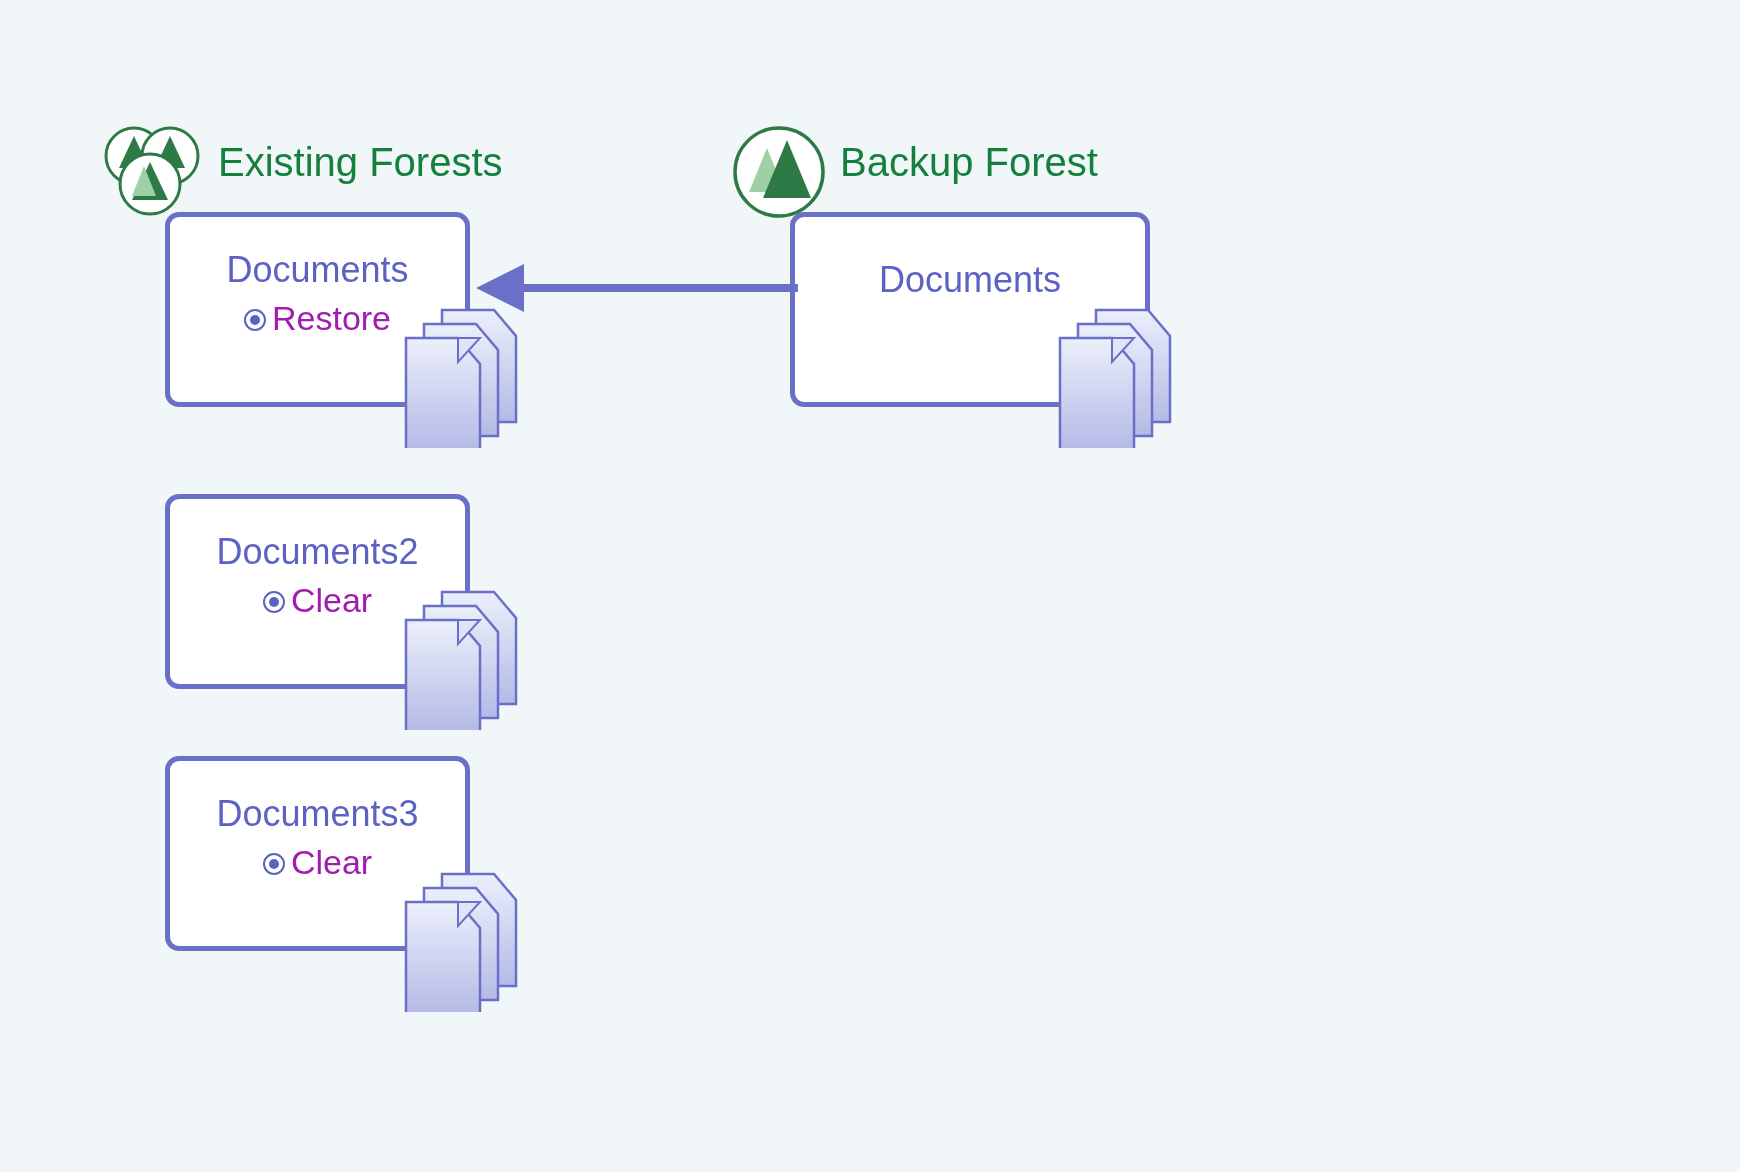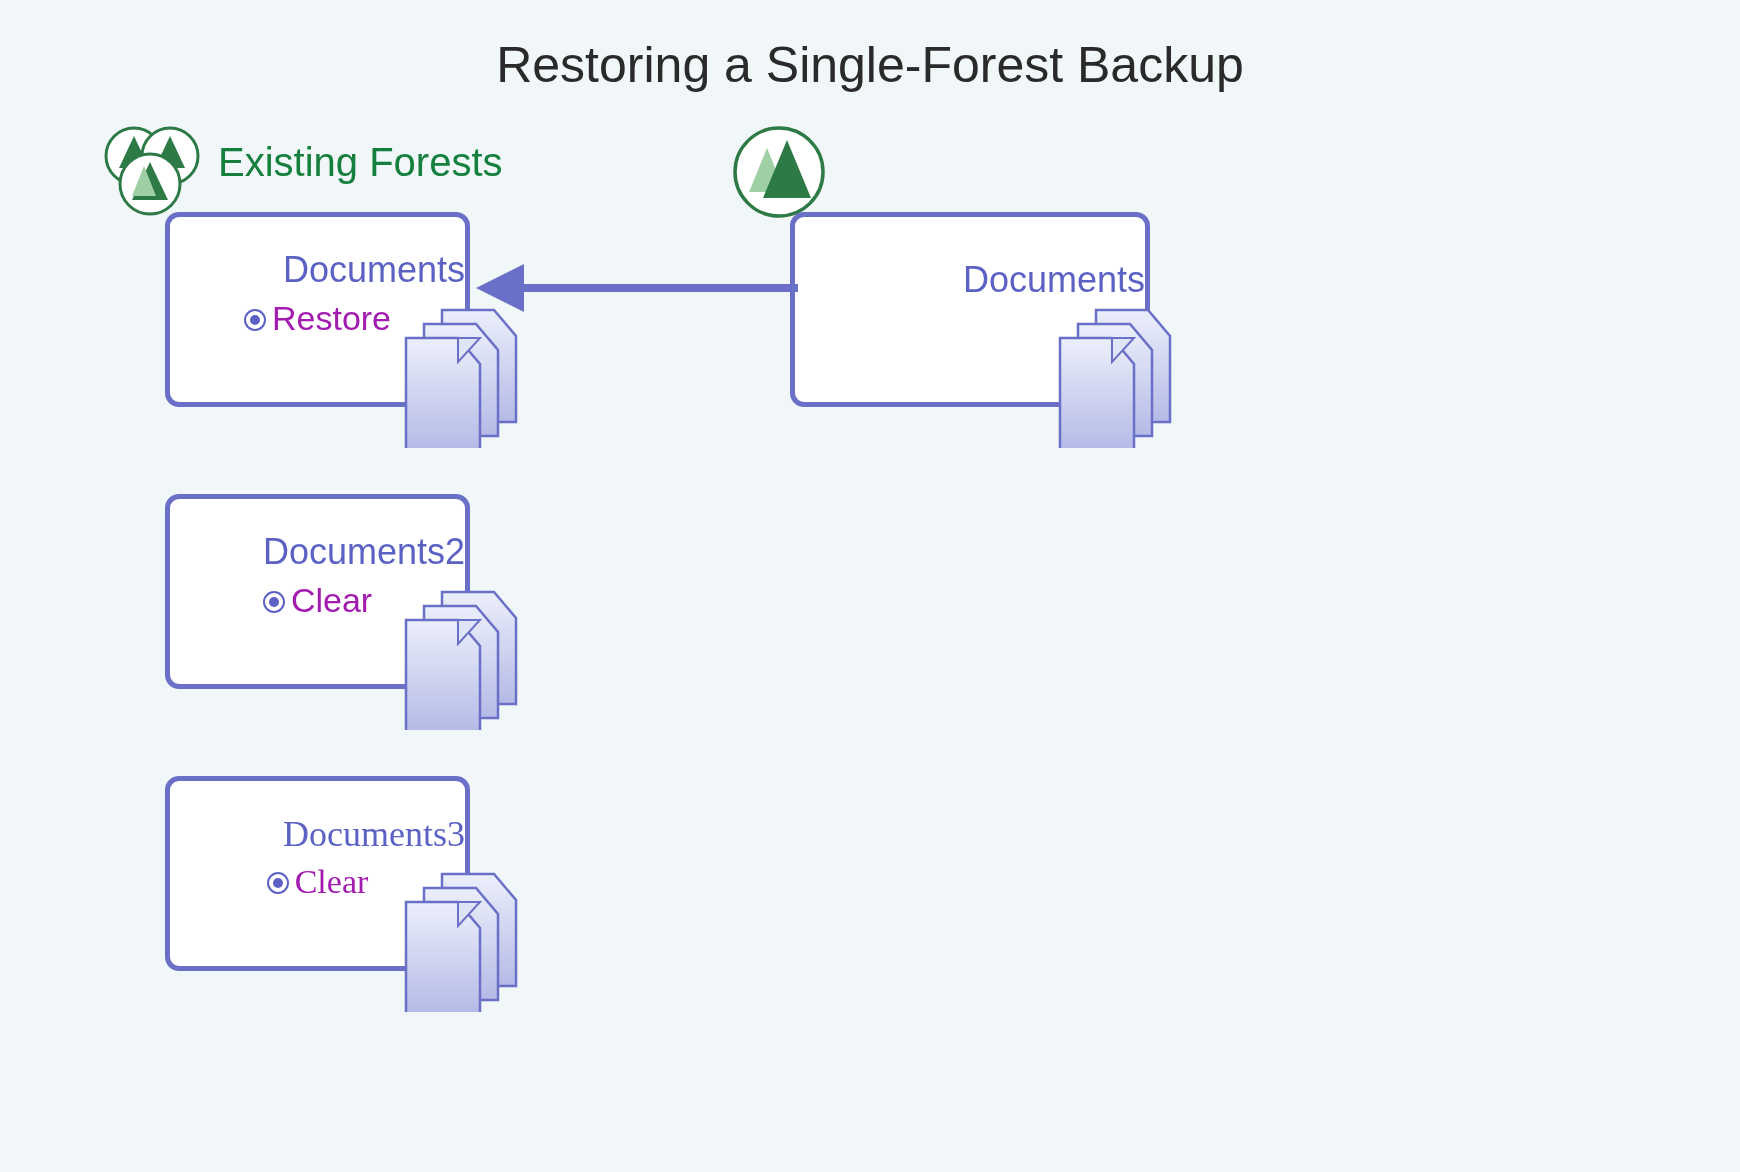--- a/index.html
+++ b/index.html
@@ -37,21 +37,21 @@
     position: absolute;
     width: 295px;
     height: 185px;
     background: #ffffff;
     border: 5px solid #6a70c8;
     border-radius: 14px;
   }
   .box-label {
     position: absolute;
     left: 0; right: 0;
-    text-align: right;
+    text-align: center;
     font-size: 36px;
     color: #5b62c4;
   }
   .radio-line {
     position: absolute;
     left: 0; right: 0;
     text-align: center;
     font-size: 34px;
     color: #a21caf;
   }
@@ -78,21 +78,20 @@
   }
   .arrow {
     position: absolute;
   }
 </style>
 </head>
 <body>
 
 <div class="canvas">
 
-  <div class="title">Restoring a Single-Forest Backup</div>
 
   <div class="forest-icon" style="left:90px; top:122px;">
     <svg width="120" height="100" viewBox="0 0 120 100">
       <g>
         <circle cx="44" cy="34" r="28" fill="#ffffff" stroke="#2d7a46" stroke-width="3"></circle>
         <polygon points="44,14 59,46 29,46" fill="#2d7a46"></polygon>
       </g>
       <g>
         <circle cx="80" cy="34" r="28" fill="#ffffff" stroke="#2d7a46" stroke-width="3"></circle>
         <polygon points="80,14 95,46 65,46" fill="#2d7a46"></polygon>
@@ -106,20 +105,21 @@
   </div>
   <div class="group-label" style="left:218px; top:140px;">Existing Forests</div>
 
   <div class="forest-icon" style="left:731px; top:124px;">
     <svg width="96" height="96" viewBox="0 0 96 96">
       <circle cx="48" cy="48" r="44" fill="#ffffff" stroke="#2d7a46" stroke-width="3.5"></circle>
       <polygon points="36,24 54,68 18,68" fill="#9fcfa5"></polygon>
       <polygon points="56,16 80,74 32,74" fill="#2d7a46"></polygon>
     </svg>
   </div>
+  <div class="group-label" style="left:840px; top:140px;">Backup Forest</div>
 
   <div class="box" style="left:165px; top:212px;">
     <div class="box-label" style="top:32px;">Documents</div>
     <div class="radio-line" style="top:82px;">
       <span class="radio-dot"></span><span>Restore</span>
     </div>
   </div>
   <div class="doc-stack" style="left:396px; top:308px;">
     <svg width="130" height="140" viewBox="0 0 130 140">
       <defs>
@@ -153,21 +153,21 @@
       </defs>
       <g stroke="#6a70c8" stroke-width="2.5" fill="url(#dg2)">
         <path d="M46 2 h52 l22 26 v86 h-74 z"></path>
         <path d="M28 16 h52 l22 26 v86 h-74 z"></path>
         <path d="M10 30 h52 l22 26 v86 h-74 z"></path>
       </g>
       <path d="M62 30 h22 l-22 24 z" fill="#dfe4f6" stroke="#6a70c8" stroke-width="2"></path>
     </svg>
   </div>
 
-  <div class="box" style="left:165px; top:776px;font-family:Liberation Serif, serif;">
+  <div class="box" style="left:165px; top:756px;">
     <div class="box-label" style="top:32px;">Documents3</div>
     <div class="radio-line" style="top:82px;">
       <span class="radio-dot"></span><span>Clear</span>
     </div>
   </div>
   <div class="doc-stack" style="left:396px; top:872px;">
     <svg width="130" height="140" viewBox="0 0 130 140">
       <defs>
         <linearGradient id="dg3" x1="0" y1="0" x2="0" y2="1">
           <stop offset="0" stop-color="#eceffb"></stop>

